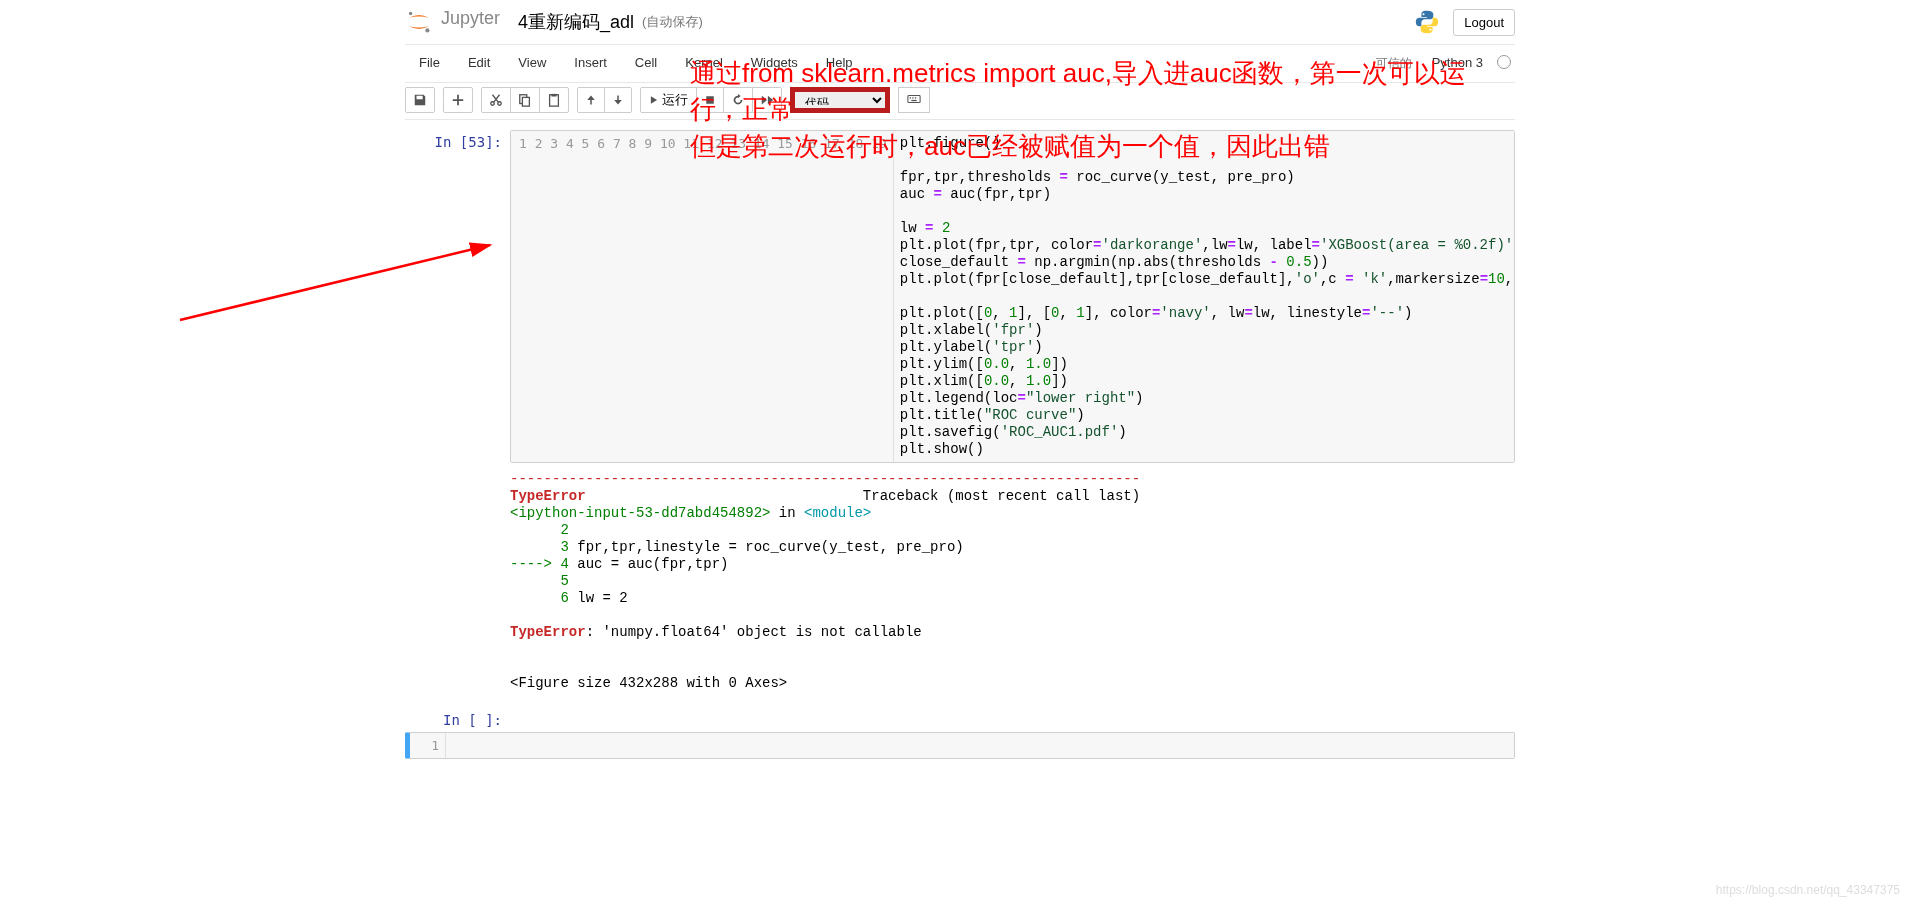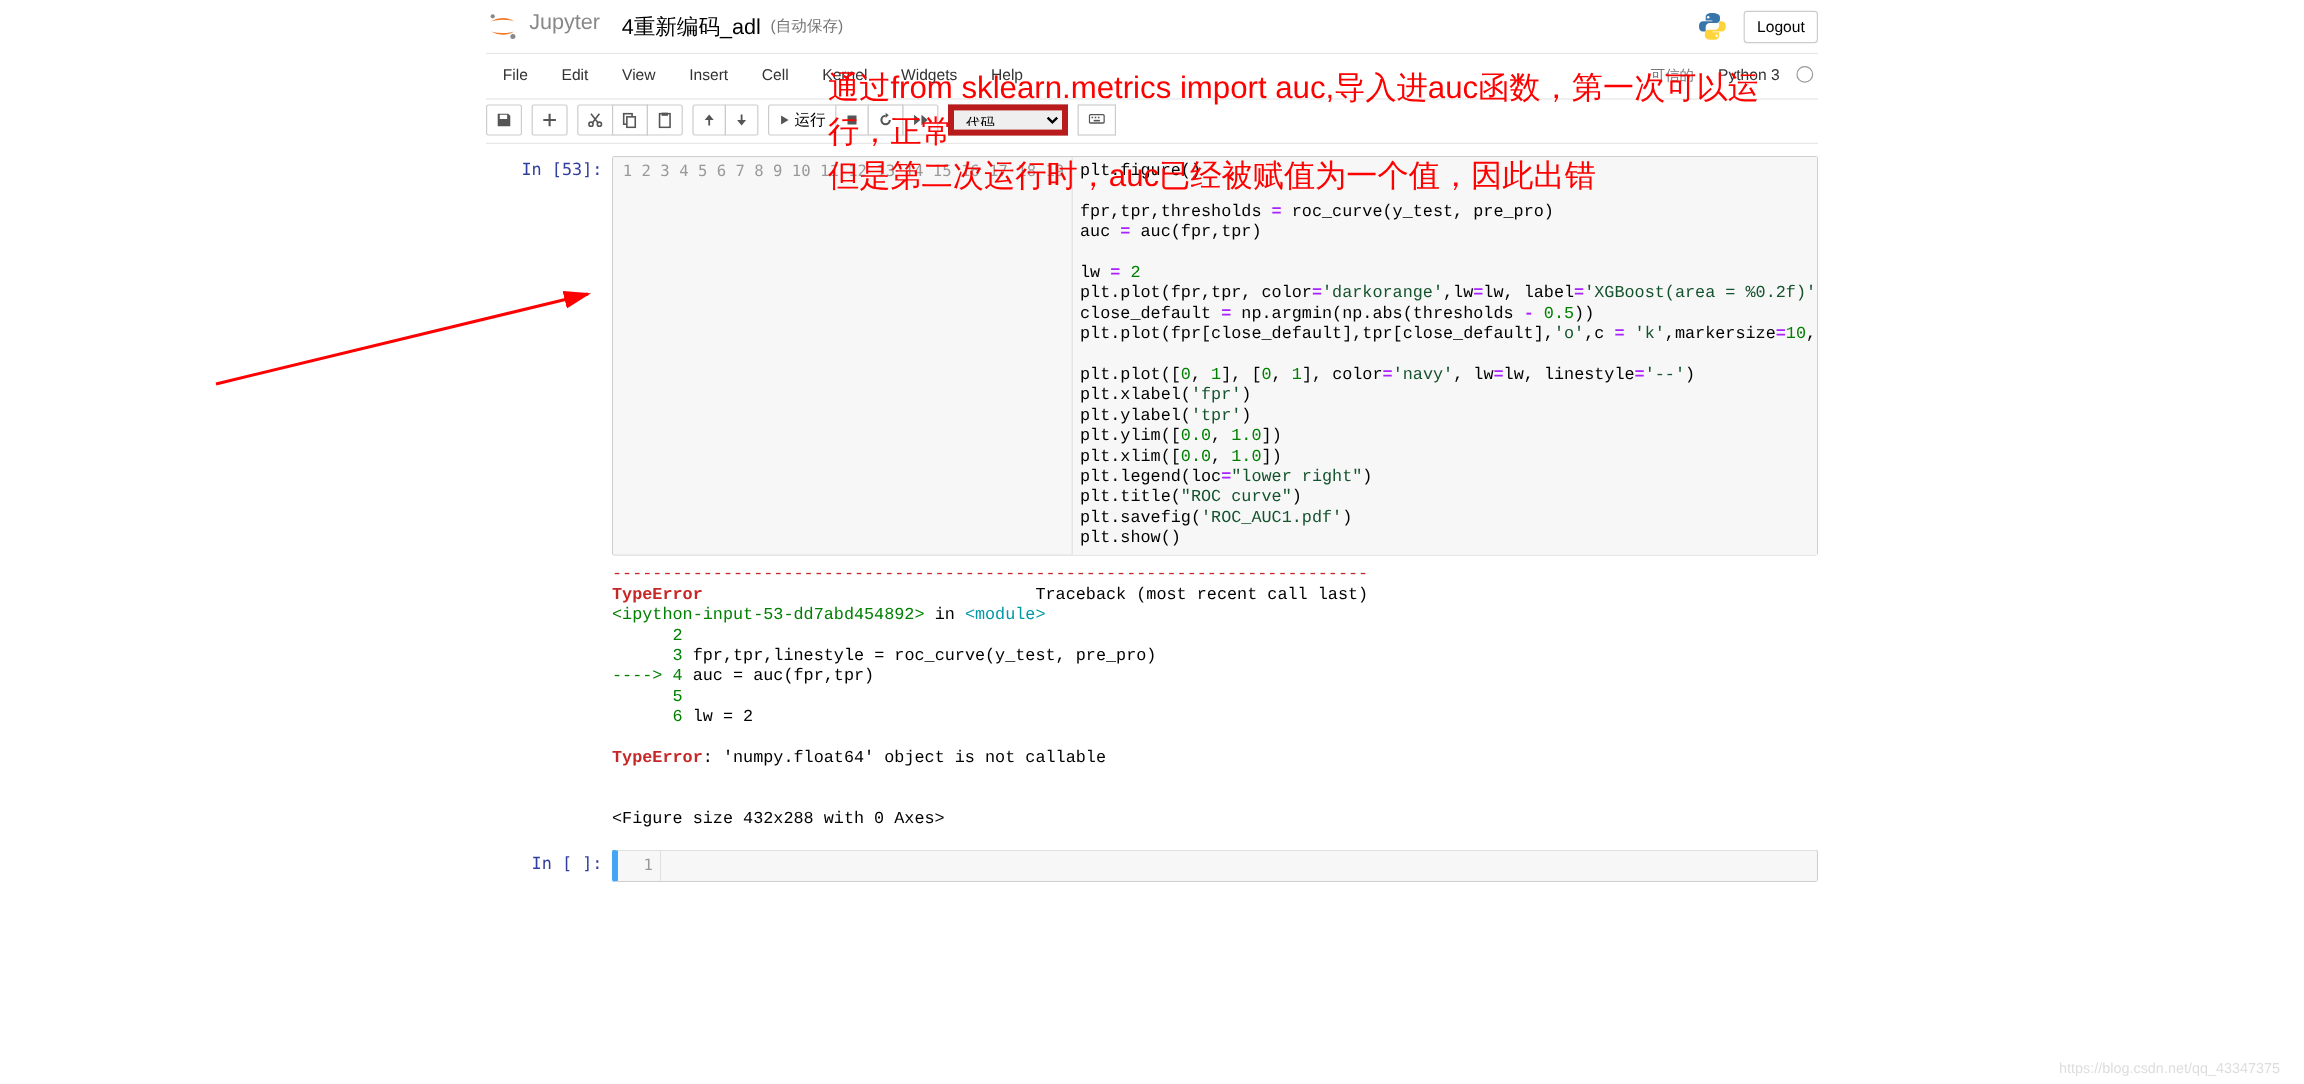--- a/index.html
+++ b/index.html
@@ -234,21 +234,21 @@
 <span class="err-green">      3</span><span> fpr,tpr,linestyle = roc_curve(y_test, pre_pro)</span>
 <span class="err-green">----&gt; </span><span class="err-green">4</span><span> auc = auc(fpr,tpr)</span>
 <span class="err-green">      5</span> 
 <span class="err-green">      6</span><span> lw = 2</span>
 
 <span class="err-red-b">TypeError</span><span>: 'numpy.float64' object is not callable</span>
 
 
 <span>&lt;Figure size 432x288 with 0 Axes&gt;</span></div>
 
-    <div class="cell" style="margin-top:10px;">
+    <div class="cell" style="margin-top:10px;flex-direction:column;">
       <div class="prompt prompt-in">In [ ]:</div>
       <div class="input-area empty-cell">
         <div class="gutter">1</div>
         <div class="code"> </div>
       </div>
     </div>
 
   </div>
 
 </div>

